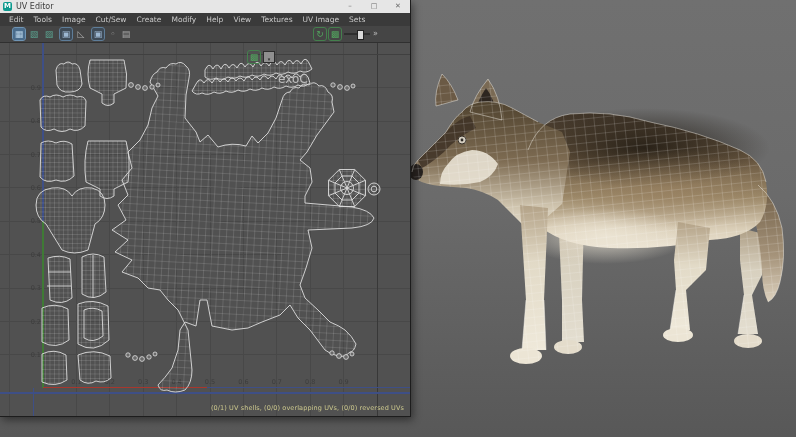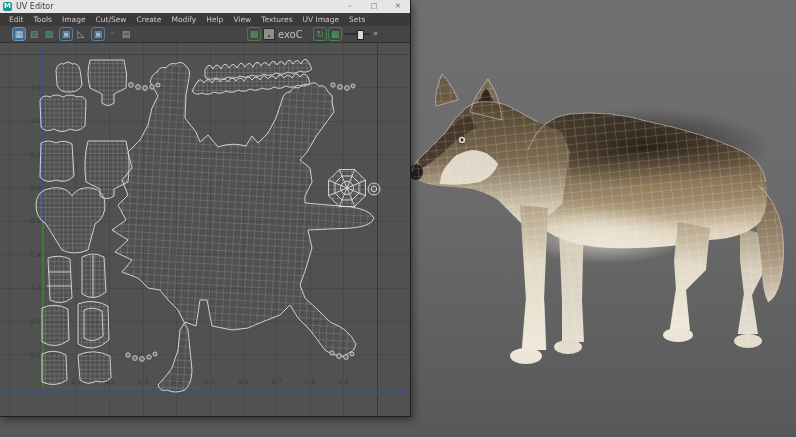--- a/index.html
+++ b/index.html
@@ -25,21 +25,21 @@
   .tico{position:absolute;top:2px;width:12px;height:12px;font-size:9px;line-height:12px;text-align:center;
     color:#5aa08e;border-radius:2px;}
   .tico.sel{background:#4a6c8c;color:#b8d2e6;outline:1px solid #6f95b5;}
   .tico.blue{color:#9db8d2;outline:1px solid #5e7d99;background:#3e4a56;}
   .tico.gray{color:#a8a8a8;}
   .texgrp{position:absolute;left:248px;top:2px;display:flex;align-items:center;gap:3px;}
   .texico{width:12px;height:12px;font-size:9px;line-height:12px;text-align:center;color:#52a35e;
     outline:1px solid #44804d;border-radius:2px;}
   .swatch{width:12px;height:12px;background:#8f8f8f;border:1px solid #2d2d2d;box-sizing:border-box;
     font-size:5px;color:#2d2d2d;text-align:center;line-height:14px;}
-  .texname{font-size:10px;color:#bdbdbd;}
+  .texname{font-size:12px;color:#bdbdbd;margin-top:44px;}
   .rgrp{position:absolute;left:314px;top:2px;display:flex;align-items:center;gap:3px;}
   .slider{position:relative;width:26px;height:12px;}
   .slider .track{position:absolute;left:0;right:0;top:5px;height:2px;background:#2e2e2e;}
   .slider .handle{position:absolute;left:13px;top:2px;width:5px;height:8px;background:#d8d8d8;border:1px solid #222;}
   .chev{font-size:8px;color:#bdbdbd;line-height:12px;}
   .statusbar{position:absolute;right:6px;bottom:4px;font-size:6.5px;color:#cdc98e;letter-spacing:.1px;}
   svg text{font-family:"DejaVu Sans",sans-serif;}
 </style>
 </head>
 <body>
@@ -311,13 +311,14 @@
       <div class="texico">↻</div>
       <div class="texico">▩</div>
       <div class="slider">
         <div class="track"></div>
         <div class="handle"></div>
       </div>
       <div class="chev">»</div>
     </div>
   </div>
 
+  <div class="statusbar">(0/1) UV shells, (0/0) overlapping UVs, (0/0) reversed UVs</div>
 </div>
 
 </body></html>

